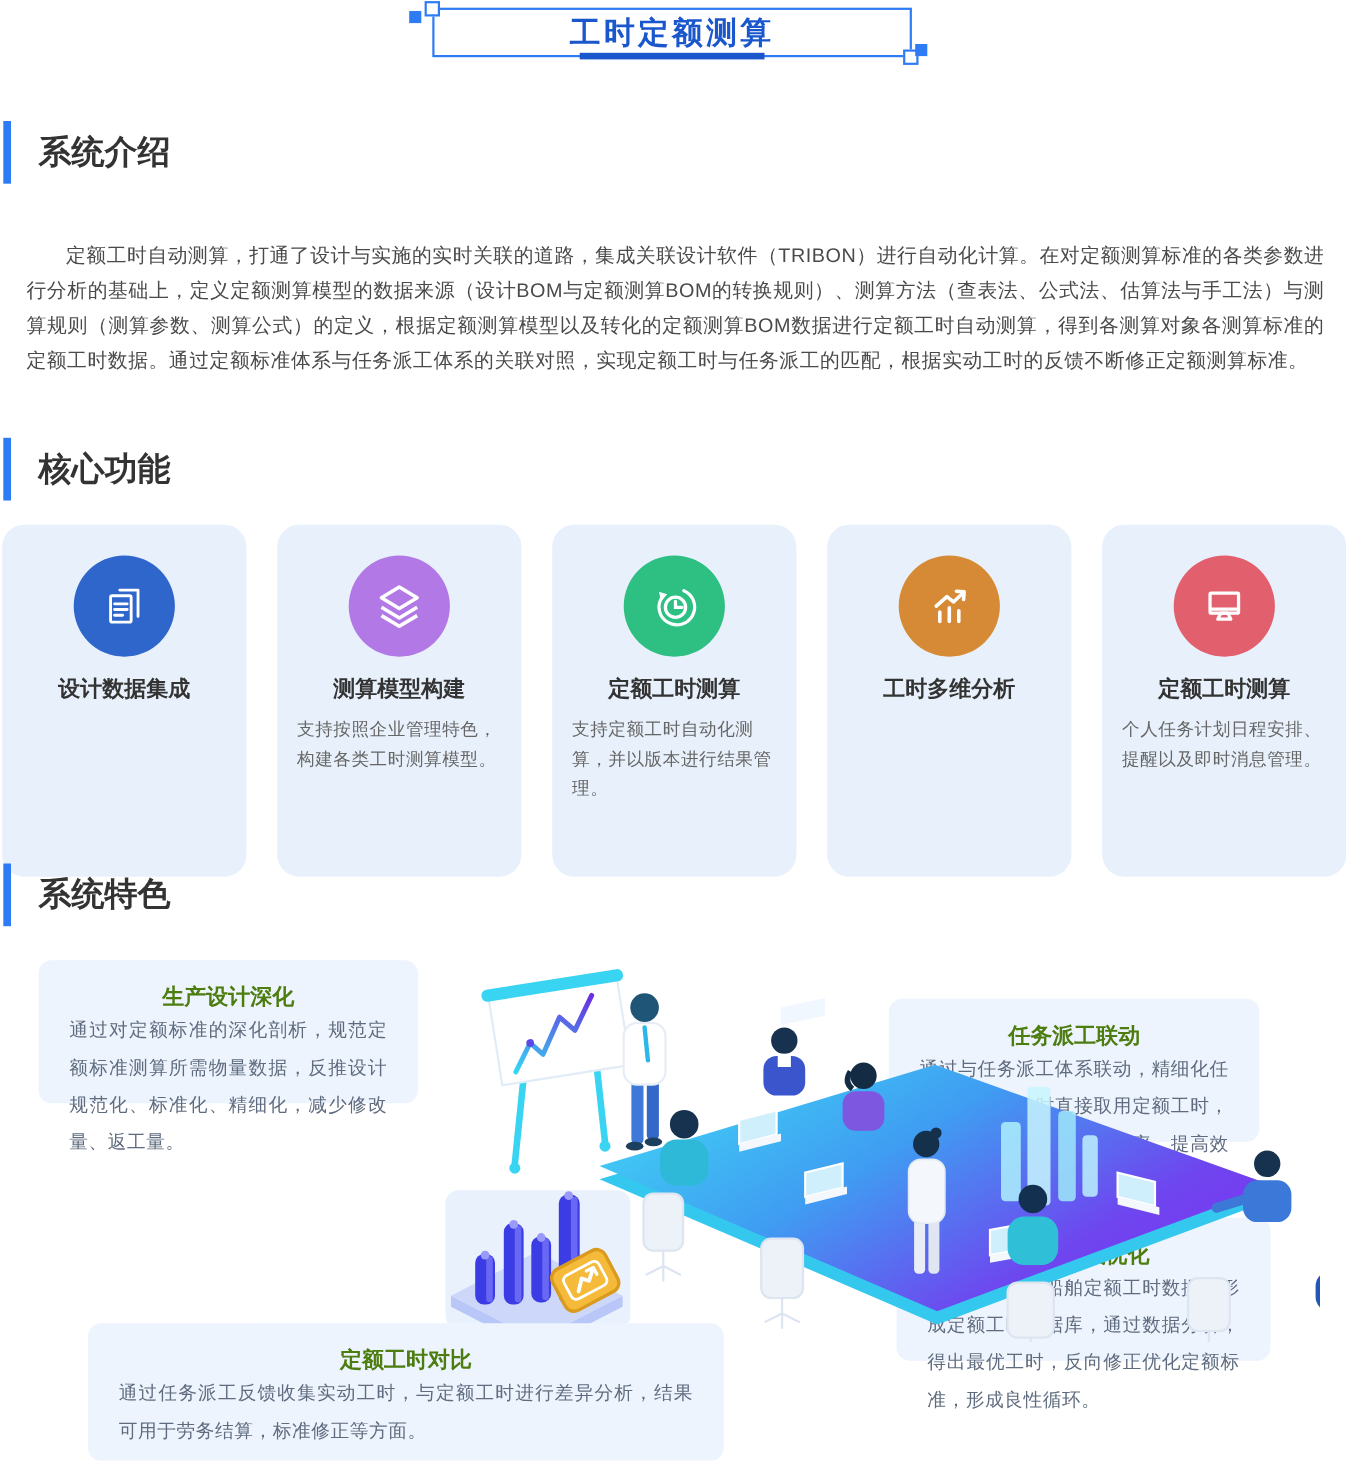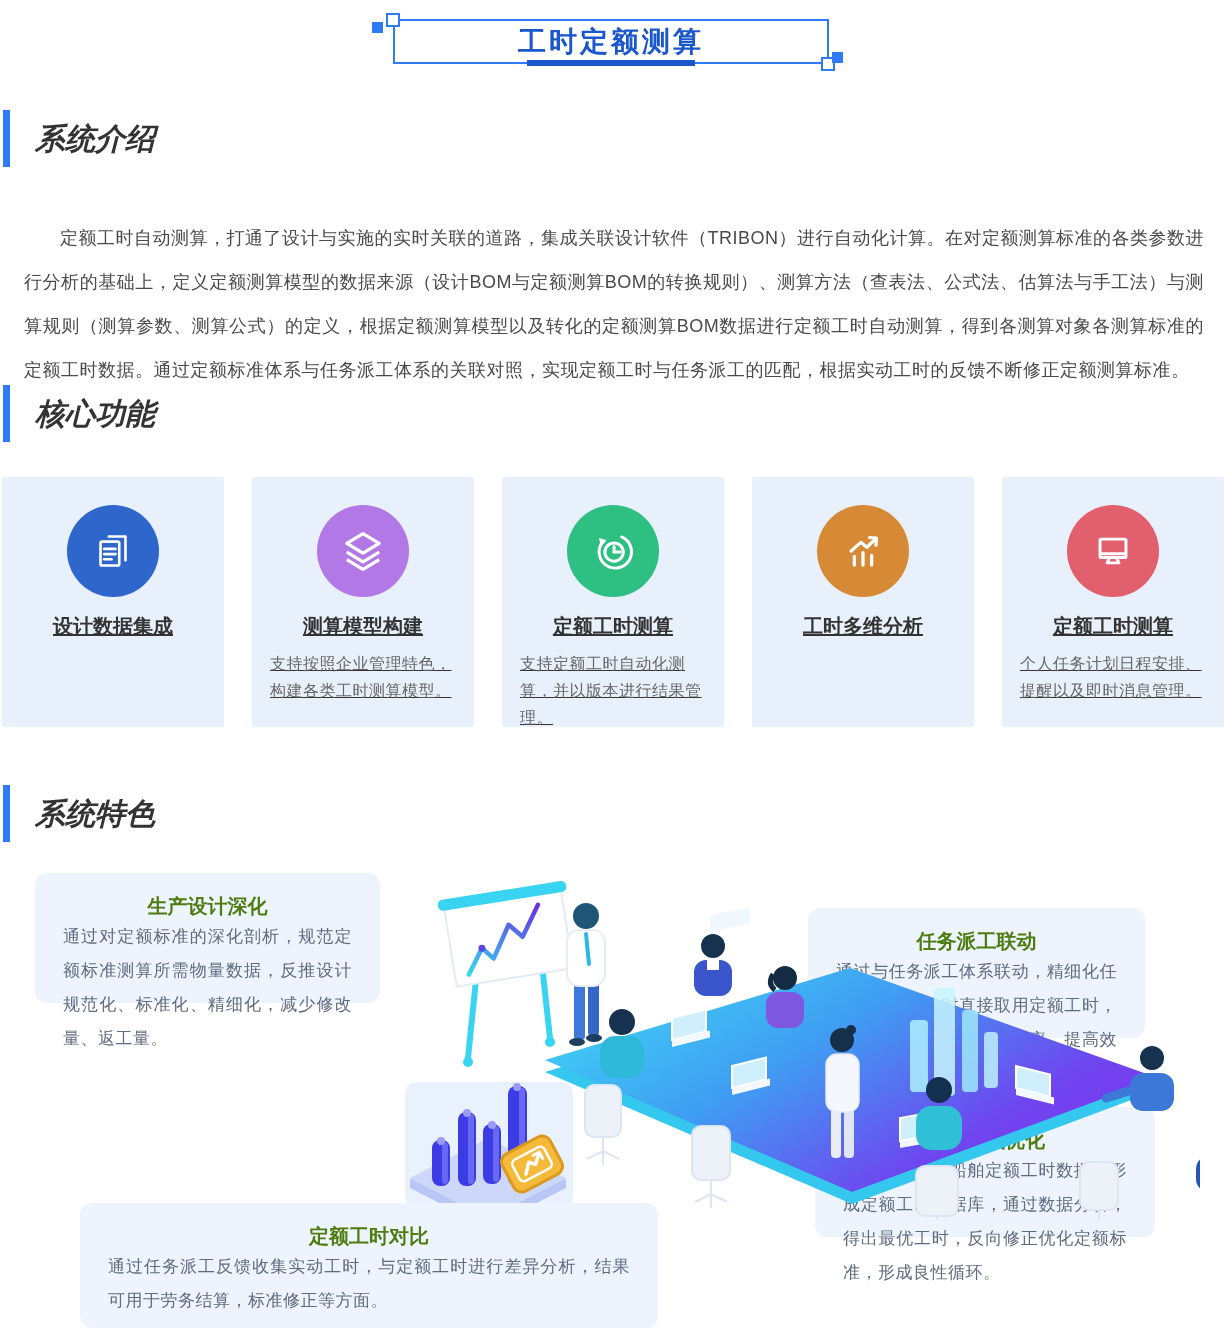--- a/index.html
+++ b/index.html
@@ -3,50 +3,50 @@
 <meta charset="utf-8">
 <style>
   html,body{margin:0;padding:0;}
   body{
     width:1224px;height:1328px;position:relative;background:#ffffff;overflow:hidden;
     font-family:"Liberation Sans","DejaVu Sans",sans-serif;color:#333;
   }
   
   .title-box{
     position:absolute;left:393px;top:7px;width:436px;height:45px;
-    border:2px solid #2e7bf6;box-sizing:border-box;text-align:center;margin-top:12px;
+    border:2px solid #2e7bf6;box-sizing:border-box;text-align:center;
   }
   .title-box h1{
     margin:0;font-size:28px;line-height:41px;font-weight:bold;color:#1a56cc;letter-spacing:3px;
   }
   .title-underline{
     position:absolute;left:50%;bottom:-4px;transform:translateX(-50%);
     width:168px;height:6px;background:#1a56cc;
   }
   .sq{position:absolute;box-sizing:border-box;}
   .sq.outline{width:14px;height:14px;border:2px solid #2e7bf6;background:#fff;}
   .sq.fill{width:11px;height:11px;background:#2e7bf6;}
   .sq.tl-outline{left:-9px;top:-8px;}
   .sq.tl-fill{left:-23px;top:1px;}
   .sq.br-outline{right:-8px;bottom:-9px;}
   .sq.br-fill{right:-16px;bottom:-1px;}
   
-  .section-header{position:absolute;left:0;height:57px;font-style:italic;}
+  .section-header{position:absolute;left:0;height:57px;}
   .section-header .bar{position:absolute;left:3px;top:0;bottom:0;width:7px;background:#2e7bf6;}
   .section-header h2{margin:0 0 0 35px;font-size:30px;line-height:57px;font-weight:bold;color:#333;}
-  #hdr-intro{top:110px;} #hdr-core{top:385px;text-align:right;} #hdr-feat{top:785px;}
+  #hdr-intro{top:110px;} #hdr-core{top:398px;text-align:right;} #hdr-feat{top:785px;}
   
   .intro-p{
     position:absolute;left:24px;top:198px;width:1180px;
-    font-size:18px;line-height:44px;color:#4a4a4a;text-align:justify;text-indent:2em;
+    font-size:18px;line-height:32px;color:#4a4a4a;text-align:justify;text-indent:2em;
     letter-spacing:0.5px;
   }
   
   .card{
-    position:absolute;top:477px;width:222px;height:250px;background:#e8f1fb;border-radius:2px;text-decoration:underline;
+    position:absolute;top:477px;width:222px;height:320px;background:#e8f1fb;border-radius:20px;
   }
   .card.c0{left:2px;} .card.c1{left:252px;} .card.c2{left:502px;} .card.c3{left:752px;} .card.c4{left:1002px;}
   .card .icon-circle{
     width:92px;height:92px;border-radius:50%;margin:28px auto 0;
     display:flex;align-items:center;justify-content:center;
   }
   .card h3{margin:16px 0 0;text-align:center;font-size:20px;font-weight:bold;color:#333;}
   .card p{margin:10px 18px 0;font-size:16px;line-height:27px;color:#666;letter-spacing:0.5px;}
   
   .hbox{position:absolute;}

